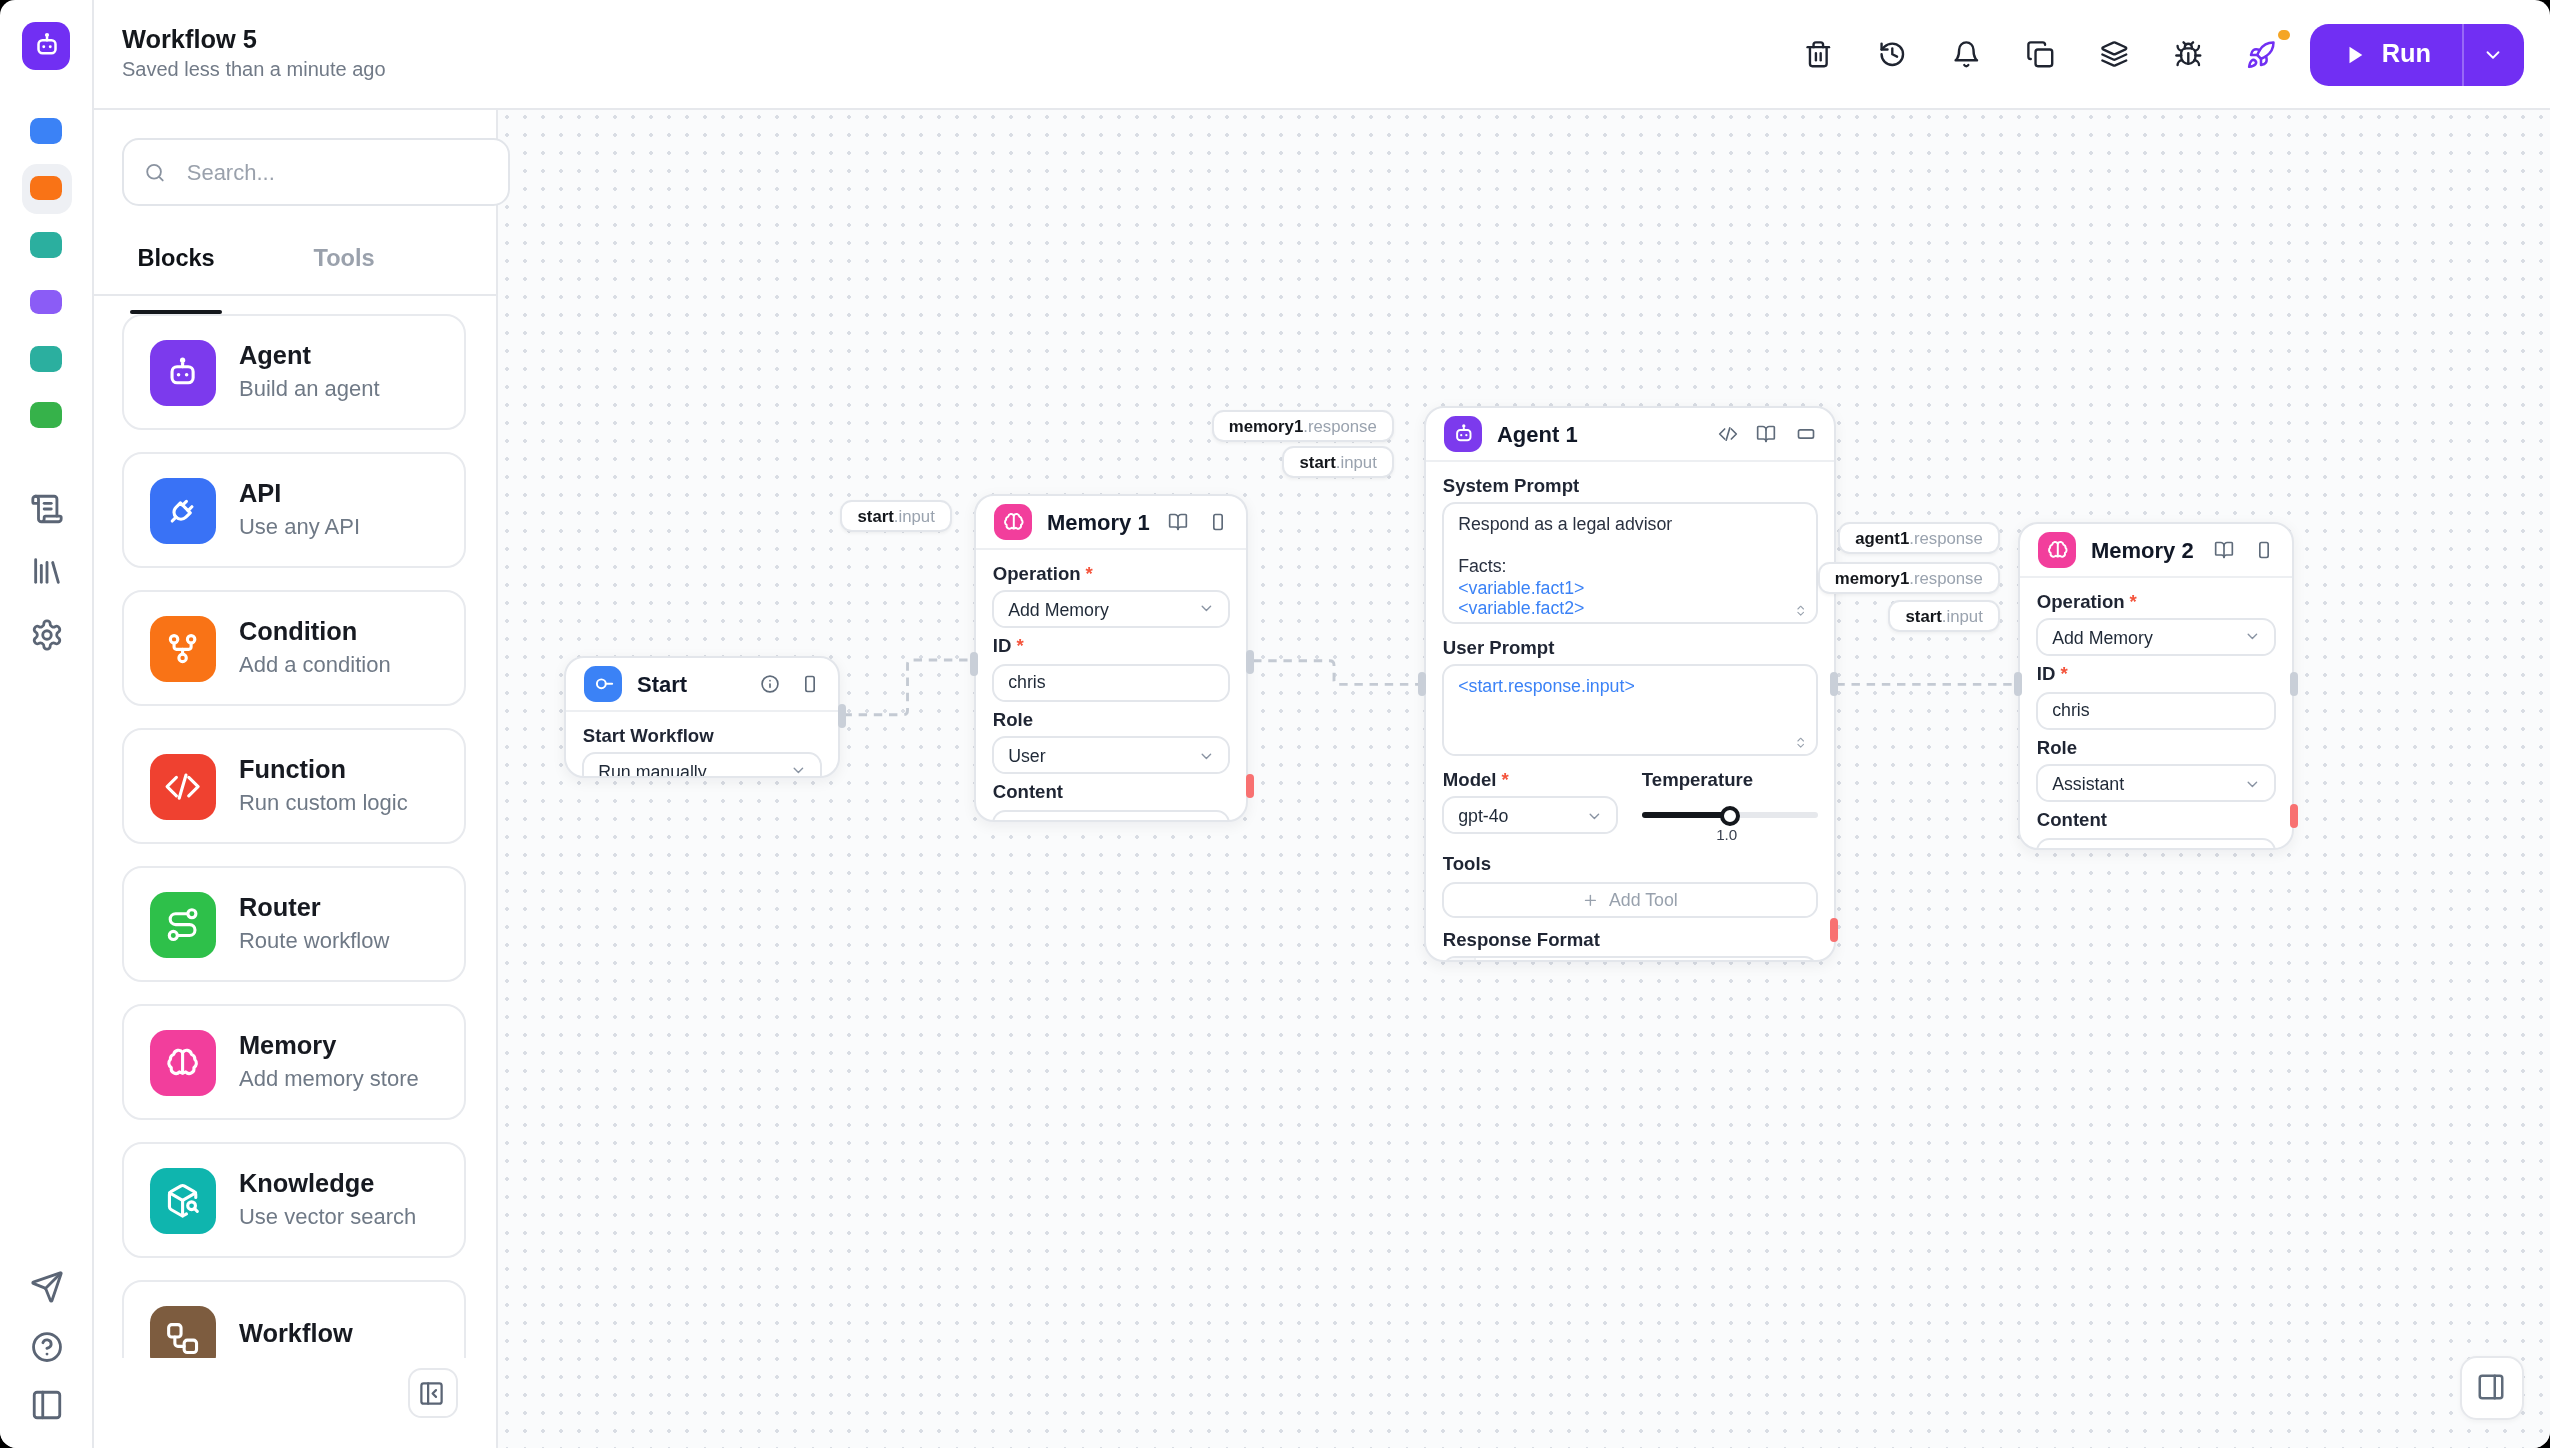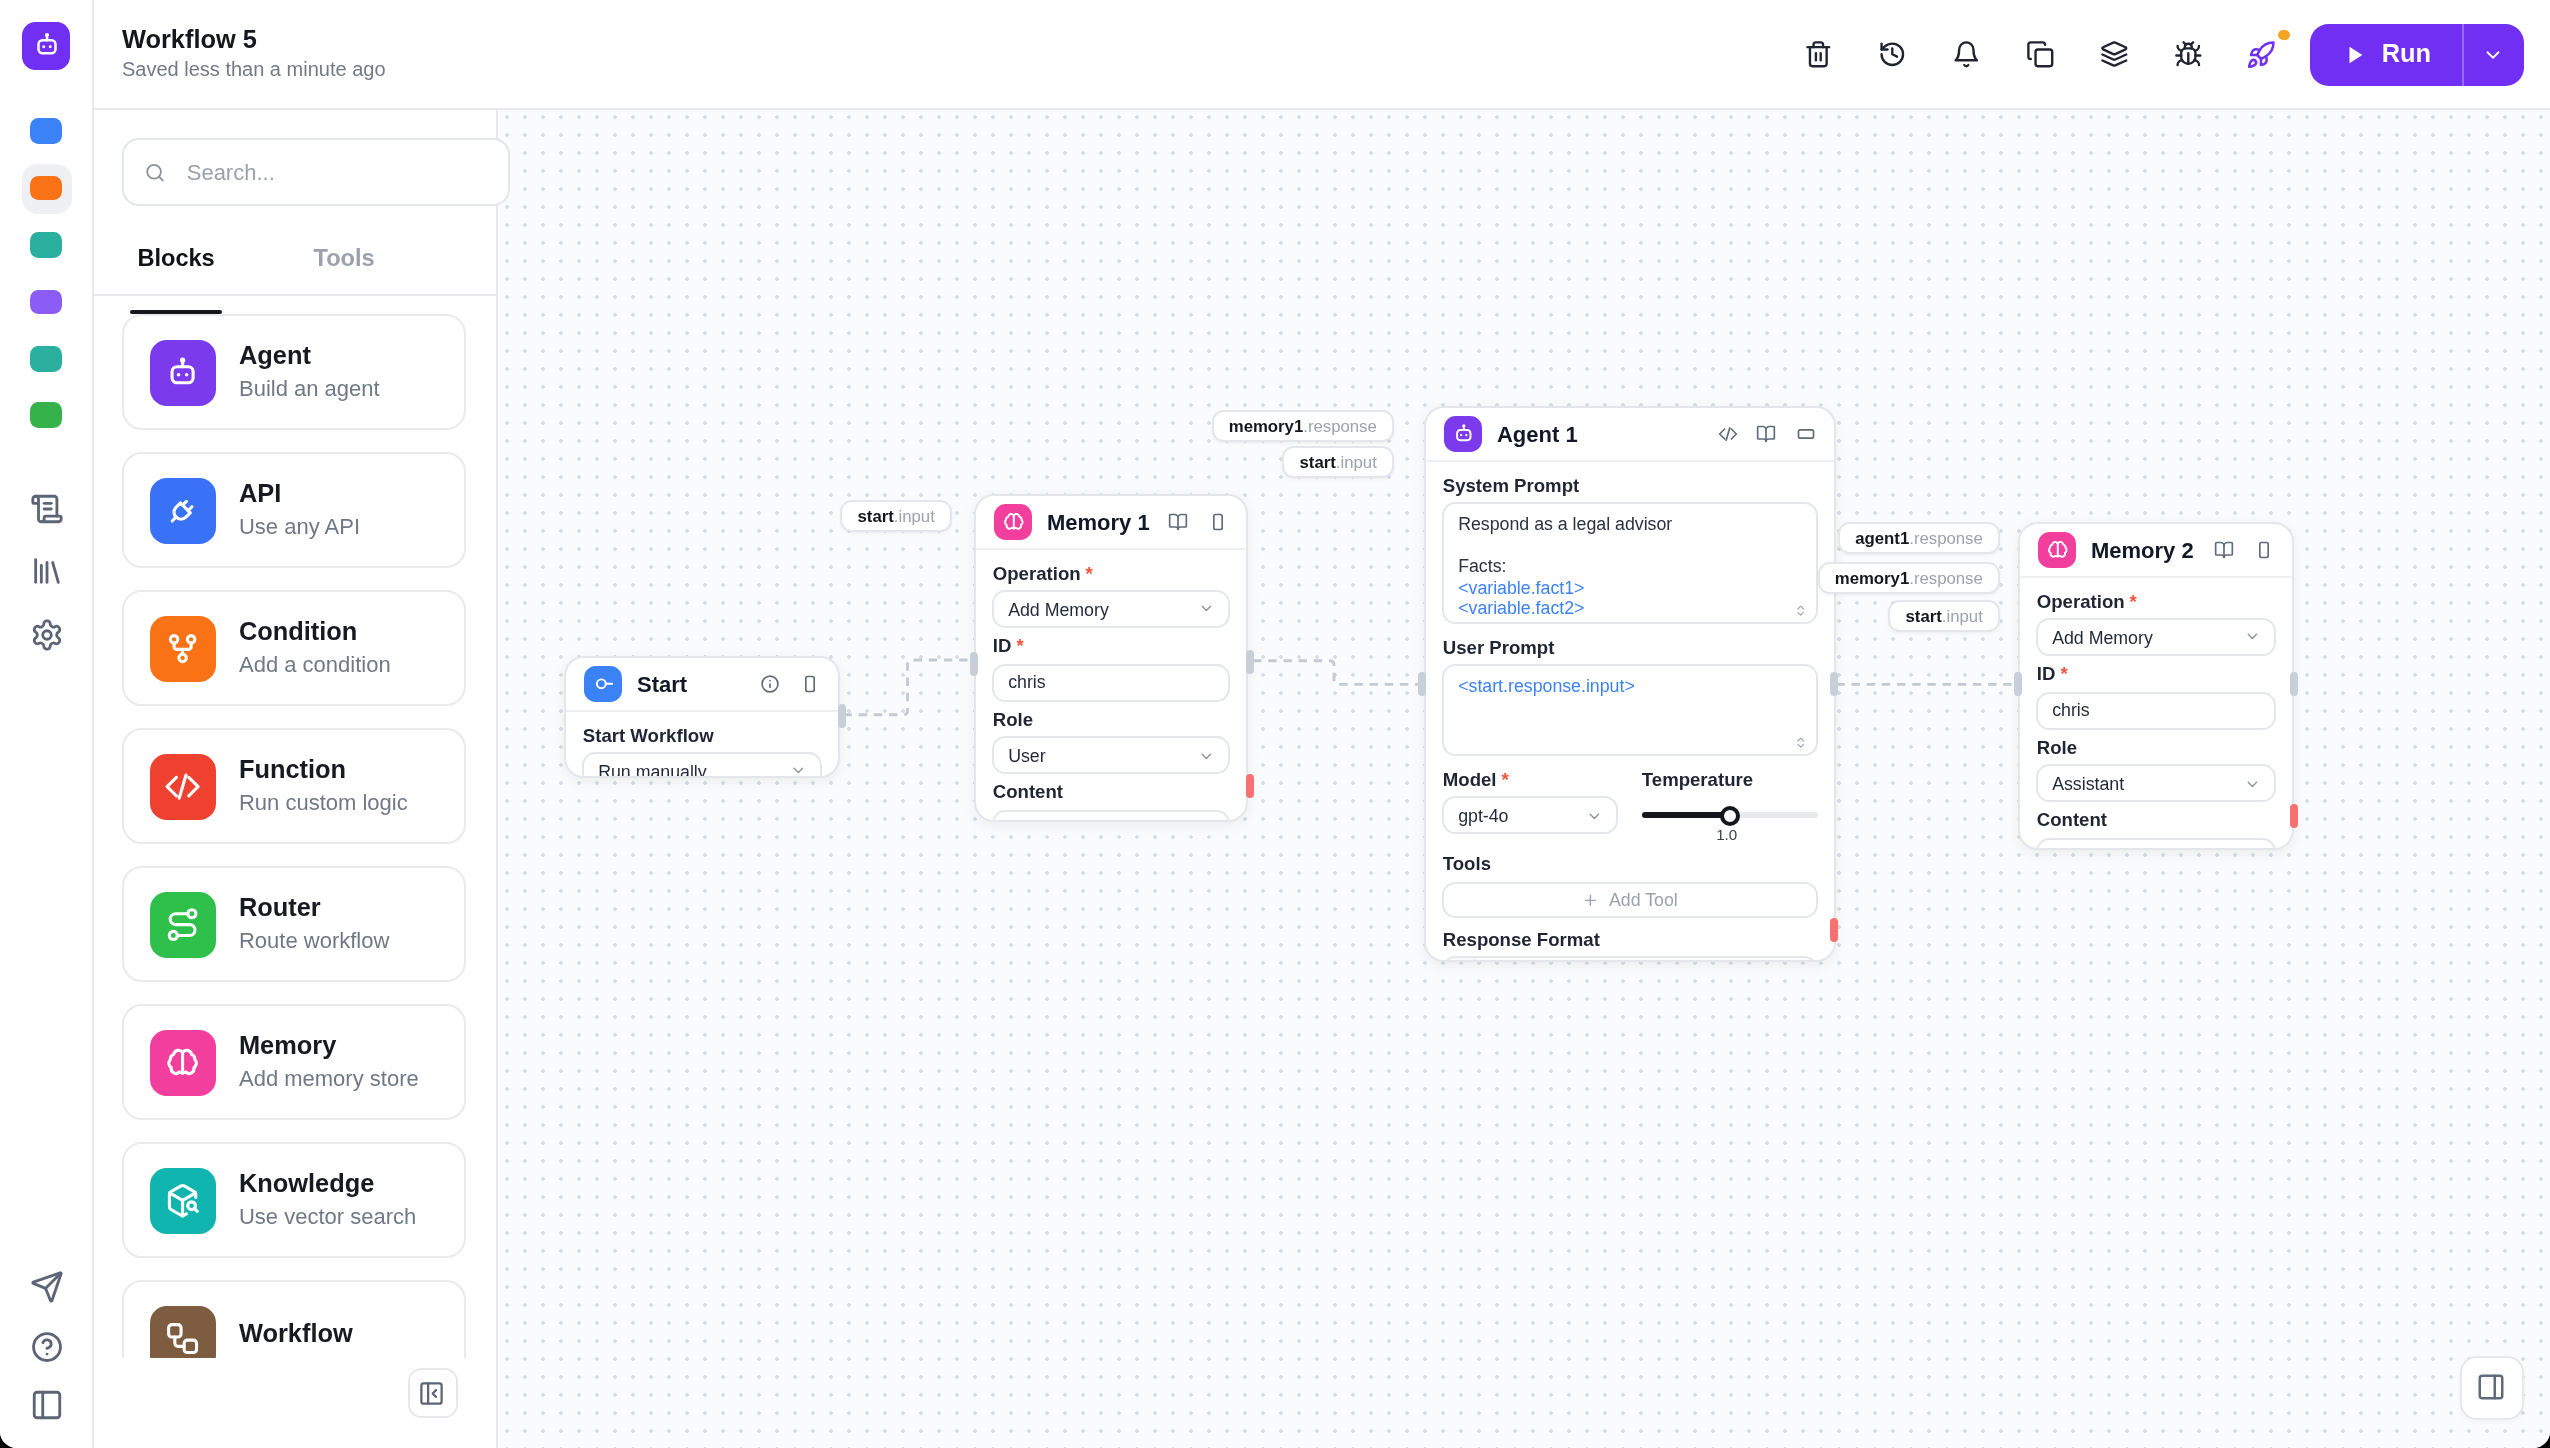--- a/index.html
+++ b/index.html
@@ -1,16 +1,16 @@
 <!DOCTYPE html>
 <html style="font-size:13.5px"><head>
 <meta charset="utf-8">
 <style>
   html,body{margin:0;padding:0;background:#000;}
-  #stage{width:2550px;height:1449px;overflow:hidden;background:#000;}
+  #stage{width:2550px;height:1449px;overflow:hidden;background:#000;border-radius:15px;}
   #app{width:1275px;height:724px;transform:scale(2);transform-origin:0 0;background:#fff;
        font-family:"Liberation Sans",sans-serif;position:relative;overflow:hidden;
        border-radius:0 0 8.4px 8.4px;-webkit-font-smoothing:antialiased;color:#16181D;}
   svg{display:block}
   .ic{stroke:currentColor;fill:none;stroke-width:2;stroke-linecap:round;stroke-linejoin:round}
 
   
   .rail{position:absolute;left:0;top:0;width:46px;height:724px;background:#fff;
         border-right:0.8px solid #E6E8EC;display:flex;flex-direction:column;align-items:center;z-index:30;}
   .logo{width:23.6px;height:23.6px;border-radius:6.7px;margin-top:11px;display:grid;place-items:center;color:#fff;flex:none;}

